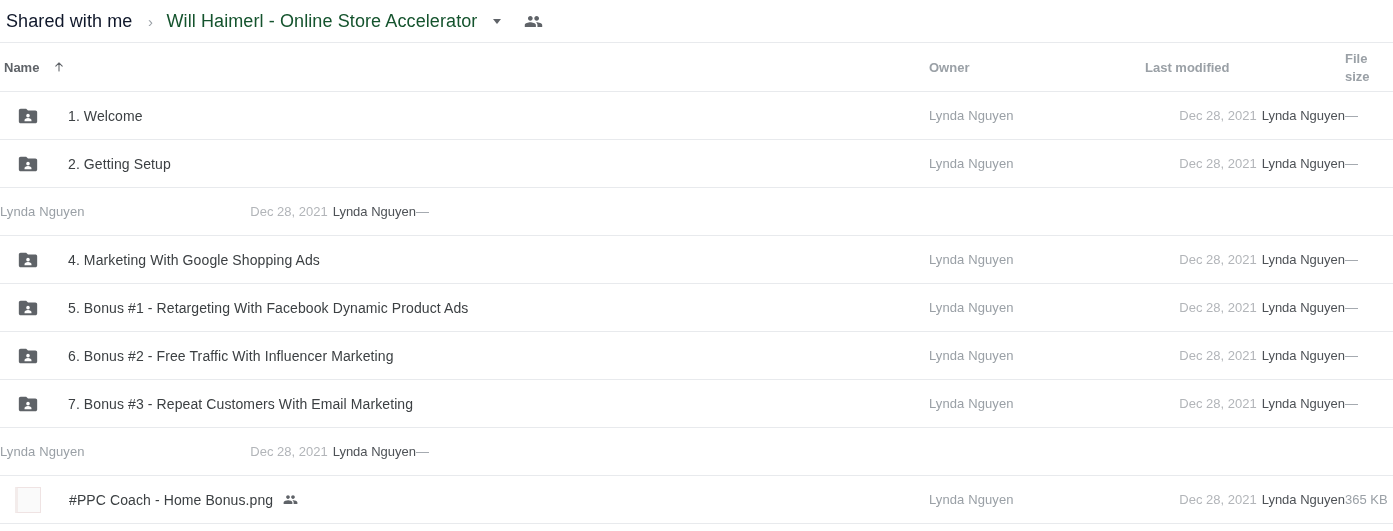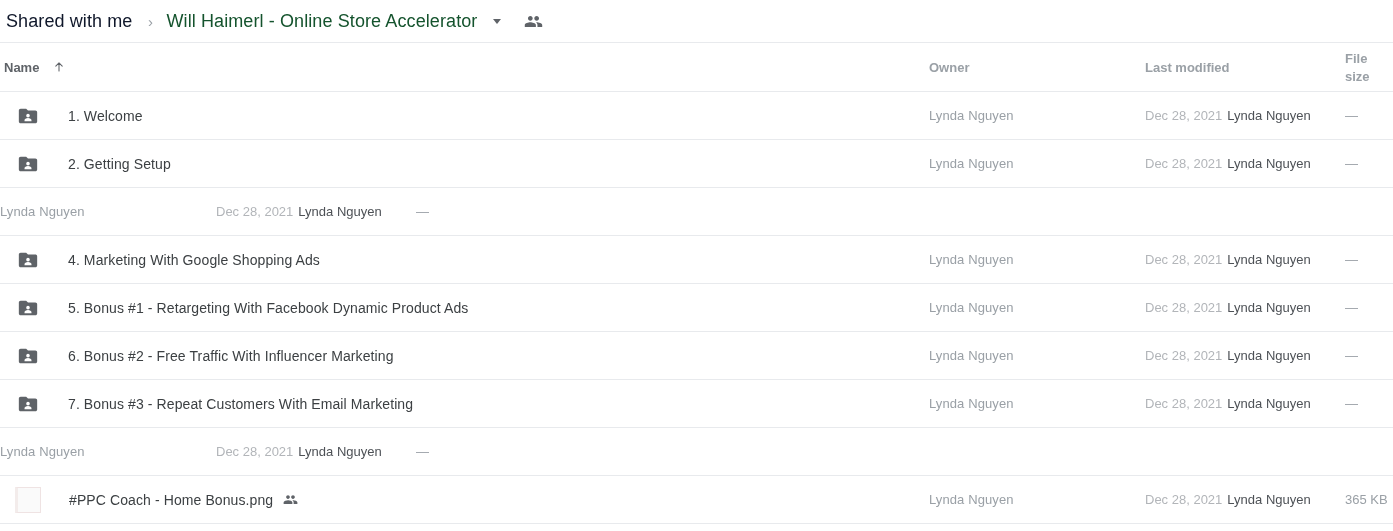--- a/index.html
+++ b/index.html
@@ -168,20 +168,21 @@
     font-size: 13px;
     color: #9aa0a6;
     letter-spacing: 0.1px;
     white-space: nowrap;
   }
   .mod-cell {
     width: 200px;
     box-sizing: border-box;
     font-size: 13px;
     white-space: nowrap;
+    text-align: right;
   }
   .mod-date { color: #b2b5b9; }
   .mod-by   { color: #4d5156; margin-left: 5px; font-weight: 500; }
   .size-cell {
     width: 48px;
     box-sizing: border-box;
     font-size: 13px;
     color: #9aa0a6;
     white-space: nowrap;
   }

